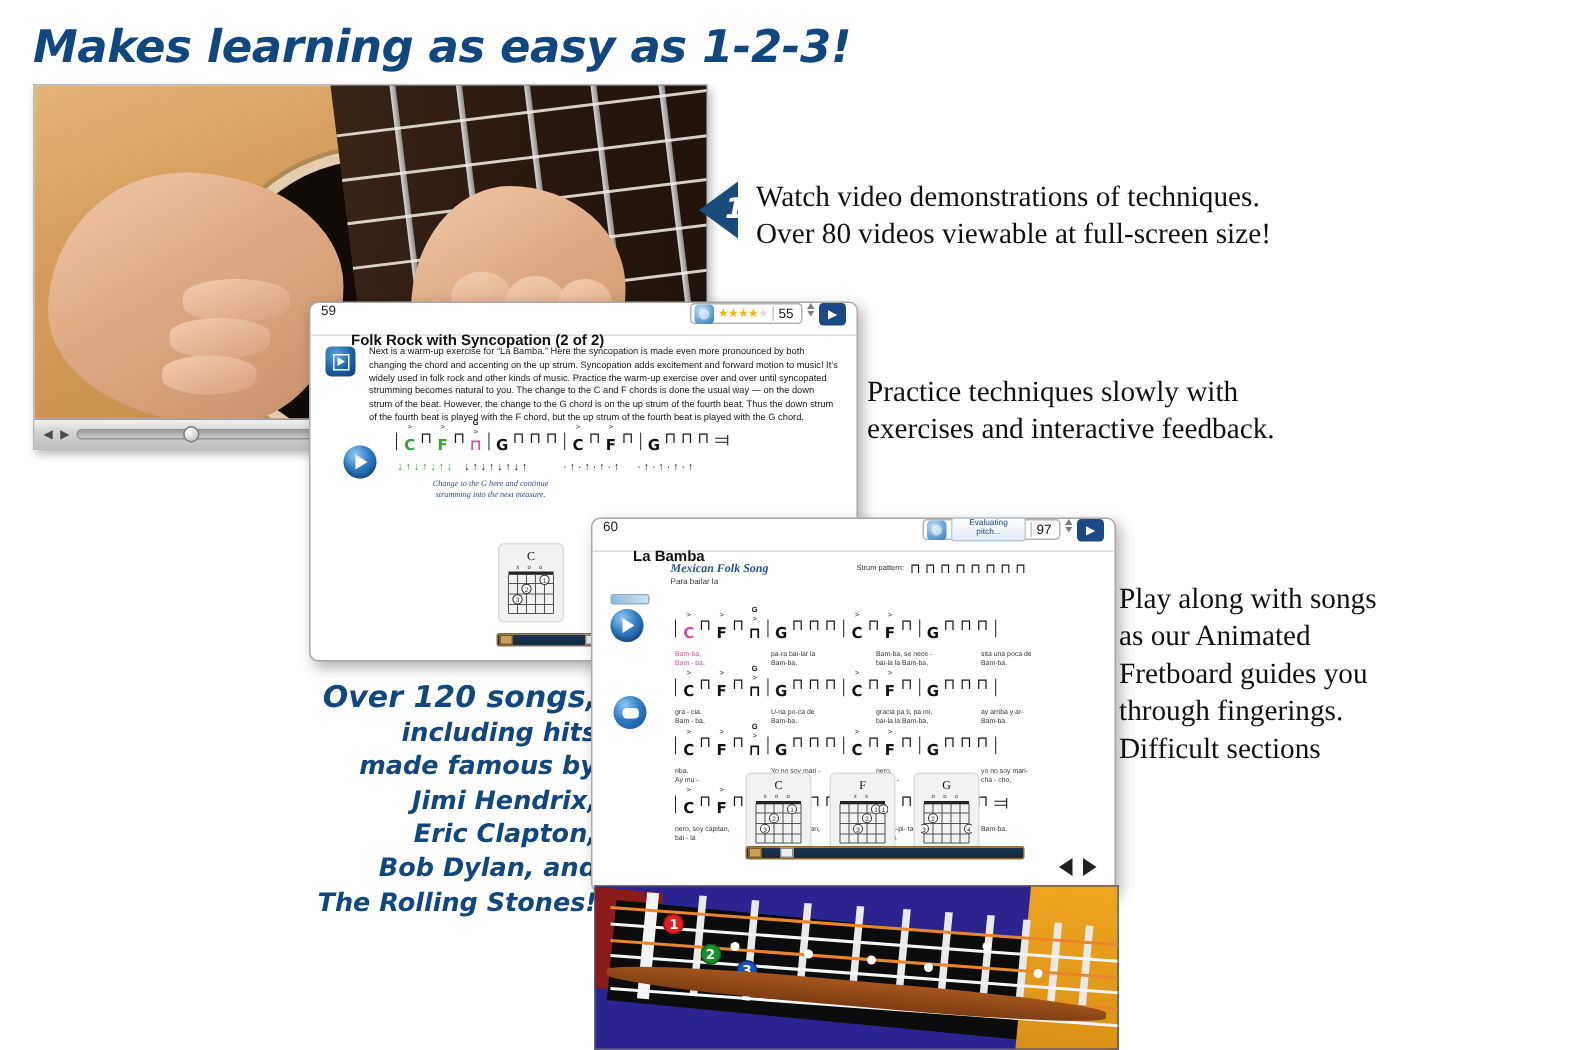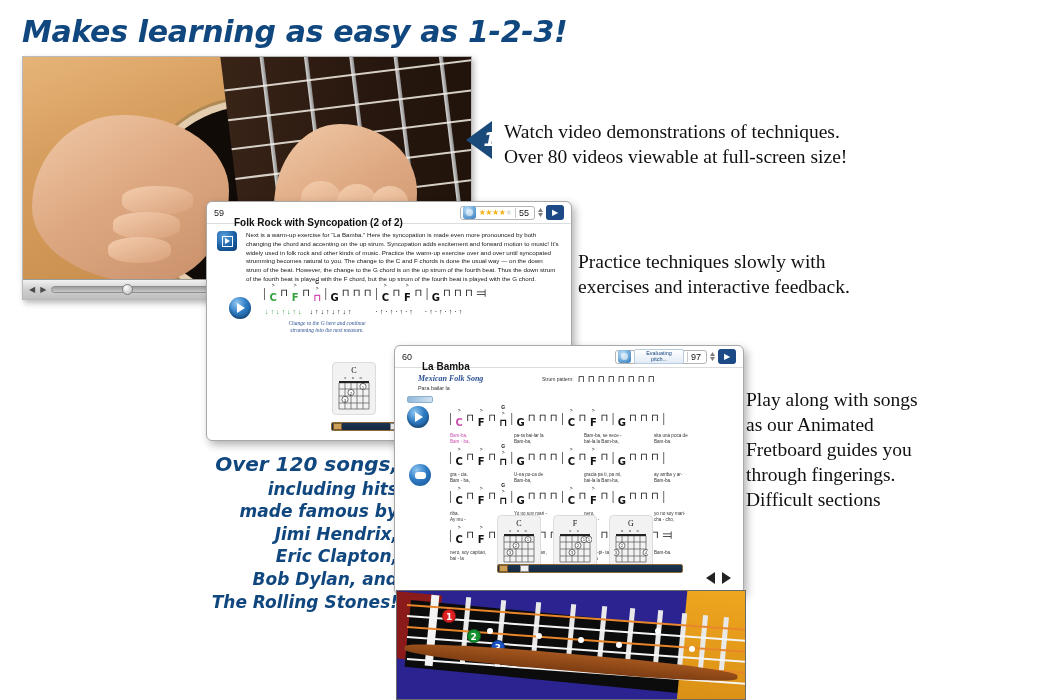--- a/index.html
+++ b/index.html
@@ -107,21 +107,21 @@
   #callout-2 .callout-text { width:430px; }
   #callout-3 { left:708px; top:386px; }
   #callout-3 .callout-text { width:300px;font-family:Liberation Serif, serif; }
 
   
   .win {
     position:absolute; background:#ffffff; border:1px solid #a8a8a8; border-radius:6px;
     box-shadow: 3px 4px 9px rgba(0,0,0,0.30);
   }
   .win-head {
-    display:flex; align-items:center; height:22px; padding:0 7px;
+    display:flex; height:22px; padding:0 7px;
     border-bottom:1px solid #dcdcdc;
   }
   .win-num { font-size:9px; color:#222; width:20px; }
   .win-title { font-size:10px; color:#111; font-weight:bold; flex:1;margin-top:20px; }
   .rate-box {
     display:flex; align-items:center; gap:3px; background:#fff;
     border:1px solid #b4b4b4; border-radius:3px; padding:0 2px; height:14px;
   }
   .rate-globe {
     width:13px; height:13px; border-radius:3px;
@@ -461,21 +461,21 @@
         <span class="eval-pill">Evaluating pitch...</span>
         <span class="score">97</span>
       </div>
       <div class="spin" style="margin:0 3px;">
           <i></i>
           <i class="dn"></i>
         </div>
       <div class="go-btn">▶</div>
     </div>
 
-    <div style="display:flex; align-items:flex-start; padding:6px 8px 0 23px;">
+    <div style="display:flex; align-items:flex-start; padding:6px 8px 0 52px;">
       <div style="flex:none; width:118px;">
         <div class="score-title">Mexican Folk Song</div>
         <div style="font-size:5.4px; color:#333; margin-top:2px;">Para bailar la</div>
       </div>
       <div style="display:flex; align-items:center; gap:4px; margin-left:6px;">
         <span style="font-size:5px; color:#333;">Strum pattern:</span>
         <span style="font-size:9px; color:#111; letter-spacing:3px;">⊓⊓⊓⊓⊓⊓⊓⊓</span>
       </div>
     </div>
 

